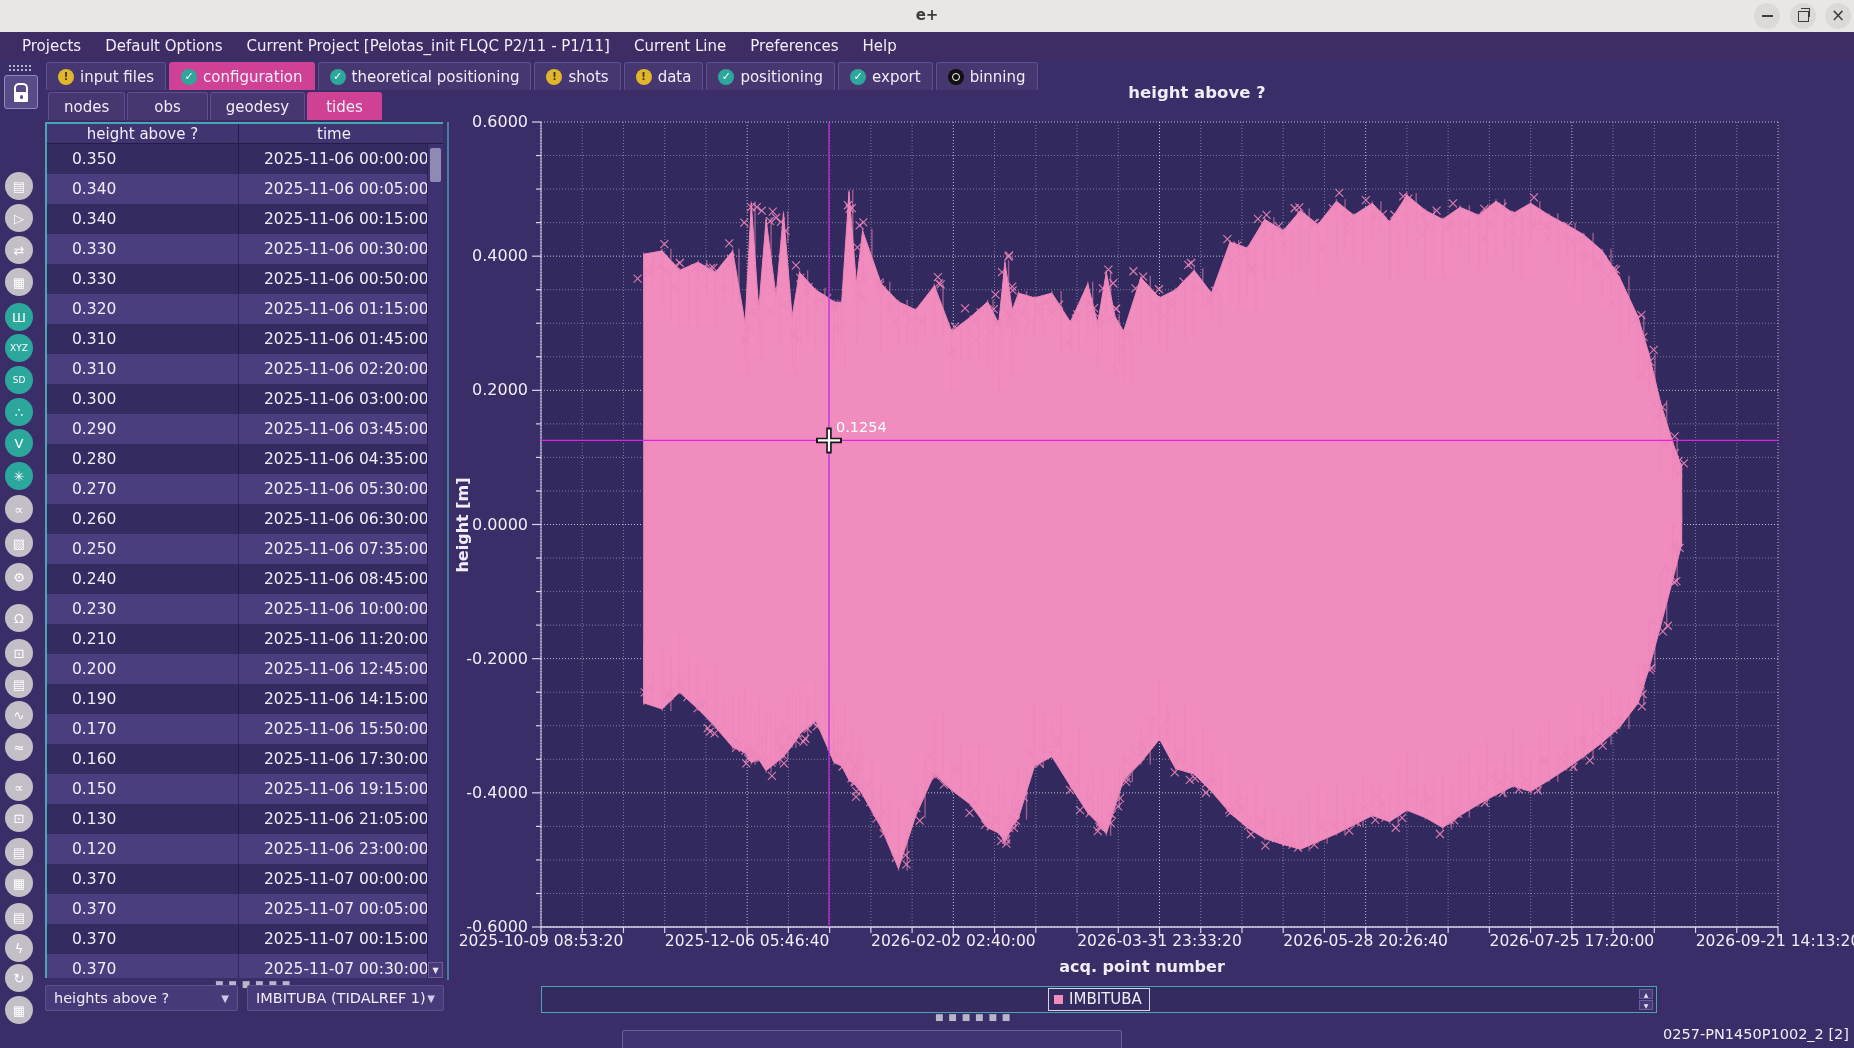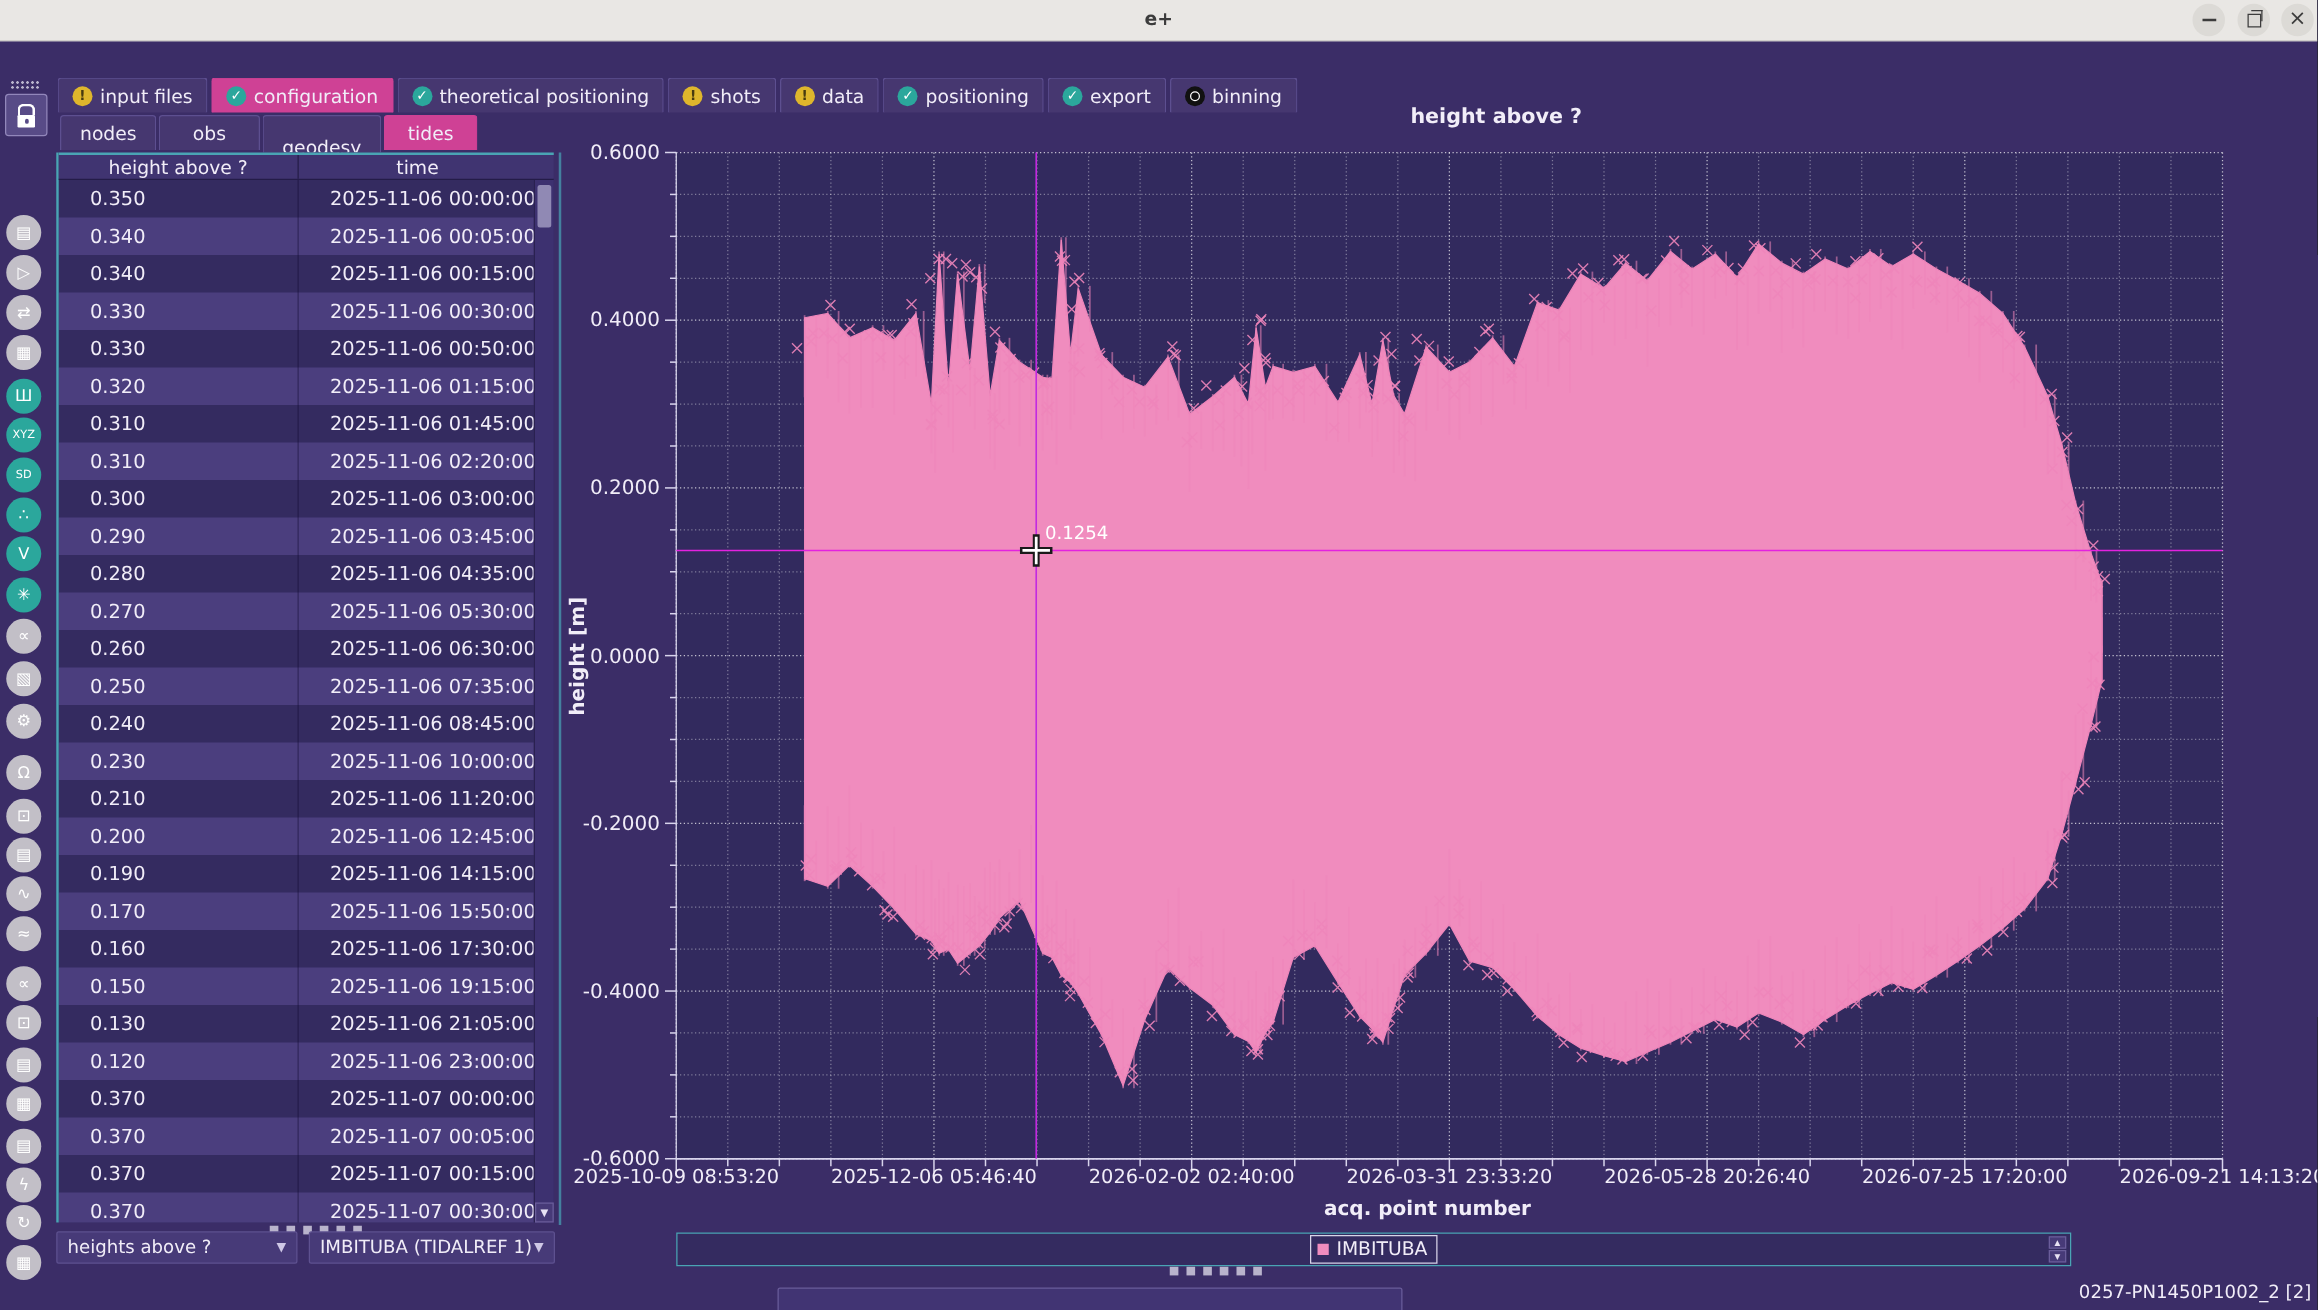--- a/index.html
+++ b/index.html
@@ -117,20 +117,28 @@
         <span class="min-glyph"></span>
       </div>
     <div class="winbtn" style="left:1790px">
         <span class="max-glyph"></span>
       </div>
     <div class="winbtn" style="left:1825px">
         <span class="close-glyph">×</span>
       </div>
   </div>
 
+  <div class="menubar">
+      <div class="mitem">Projects</div>
+      <div class="mitem">Default Options</div>
+      <div class="mitem">Current Project [Pelotas_init FLQC P2/11 - P1/11]</div>
+      <div class="mitem">Current Line</div>
+      <div class="mitem">Preferences</div>
+      <div class="mitem">Help</div>
+    </div>
 
   <div class="tabbar">
       <div class="tab">
         <span class="status-ic warning">!</span>
         <span>input files</span>
       </div>
       <div class="tab selected">
         <span class="status-ic ok">✓</span>
         <span>configuration</span>
       </div>
@@ -155,21 +163,21 @@
         <span>export</span>
       </div>
       <div class="tab">
         <span class="status-ic binning"></span>
         <span>binning</span>
       </div>
     </div>
   <div class="subtabbar">
       <div class="tab" style="padding: 0px 15px;">nodes</div>
       <div class="tab" style="padding: 0px 26px;">obs</div>
-      <div class="tab" style="padding: 11px 15px;">geodesy</div>
+      <div class="tab" style="padding: 0px 15px;">geodesy</div>
       <div class="tab selected" style="padding: 0px 18px;">tides</div>
     </div>
 
   <div class="sidebar">
     <div class="grip"></div>
     <div class="lockbtn">
       <span style="display:flex;flex-direction:column;align-items:center;">
         <span class="lock-shackle"></span>
           <span class="lock-body"></span>
       </span>

